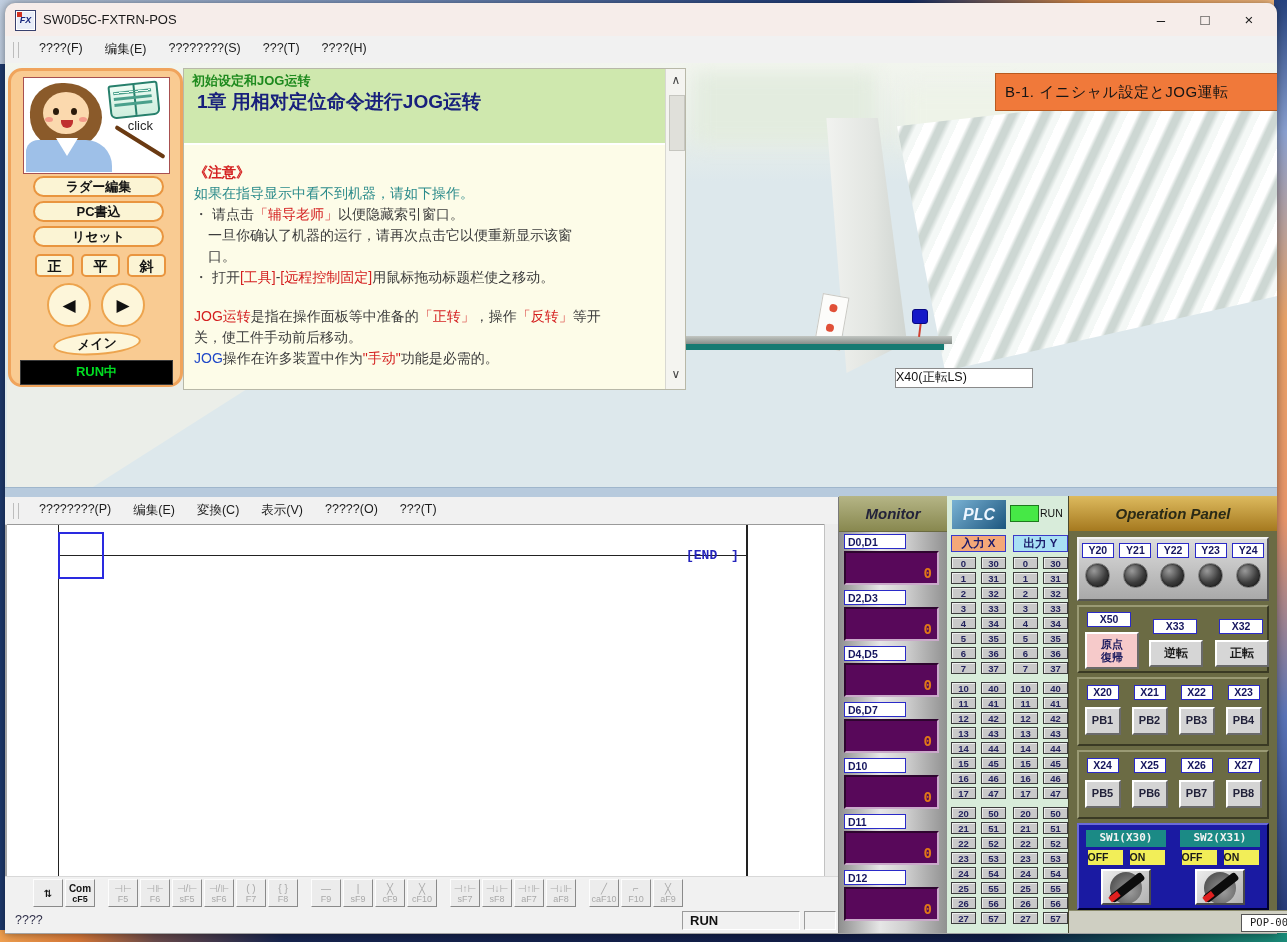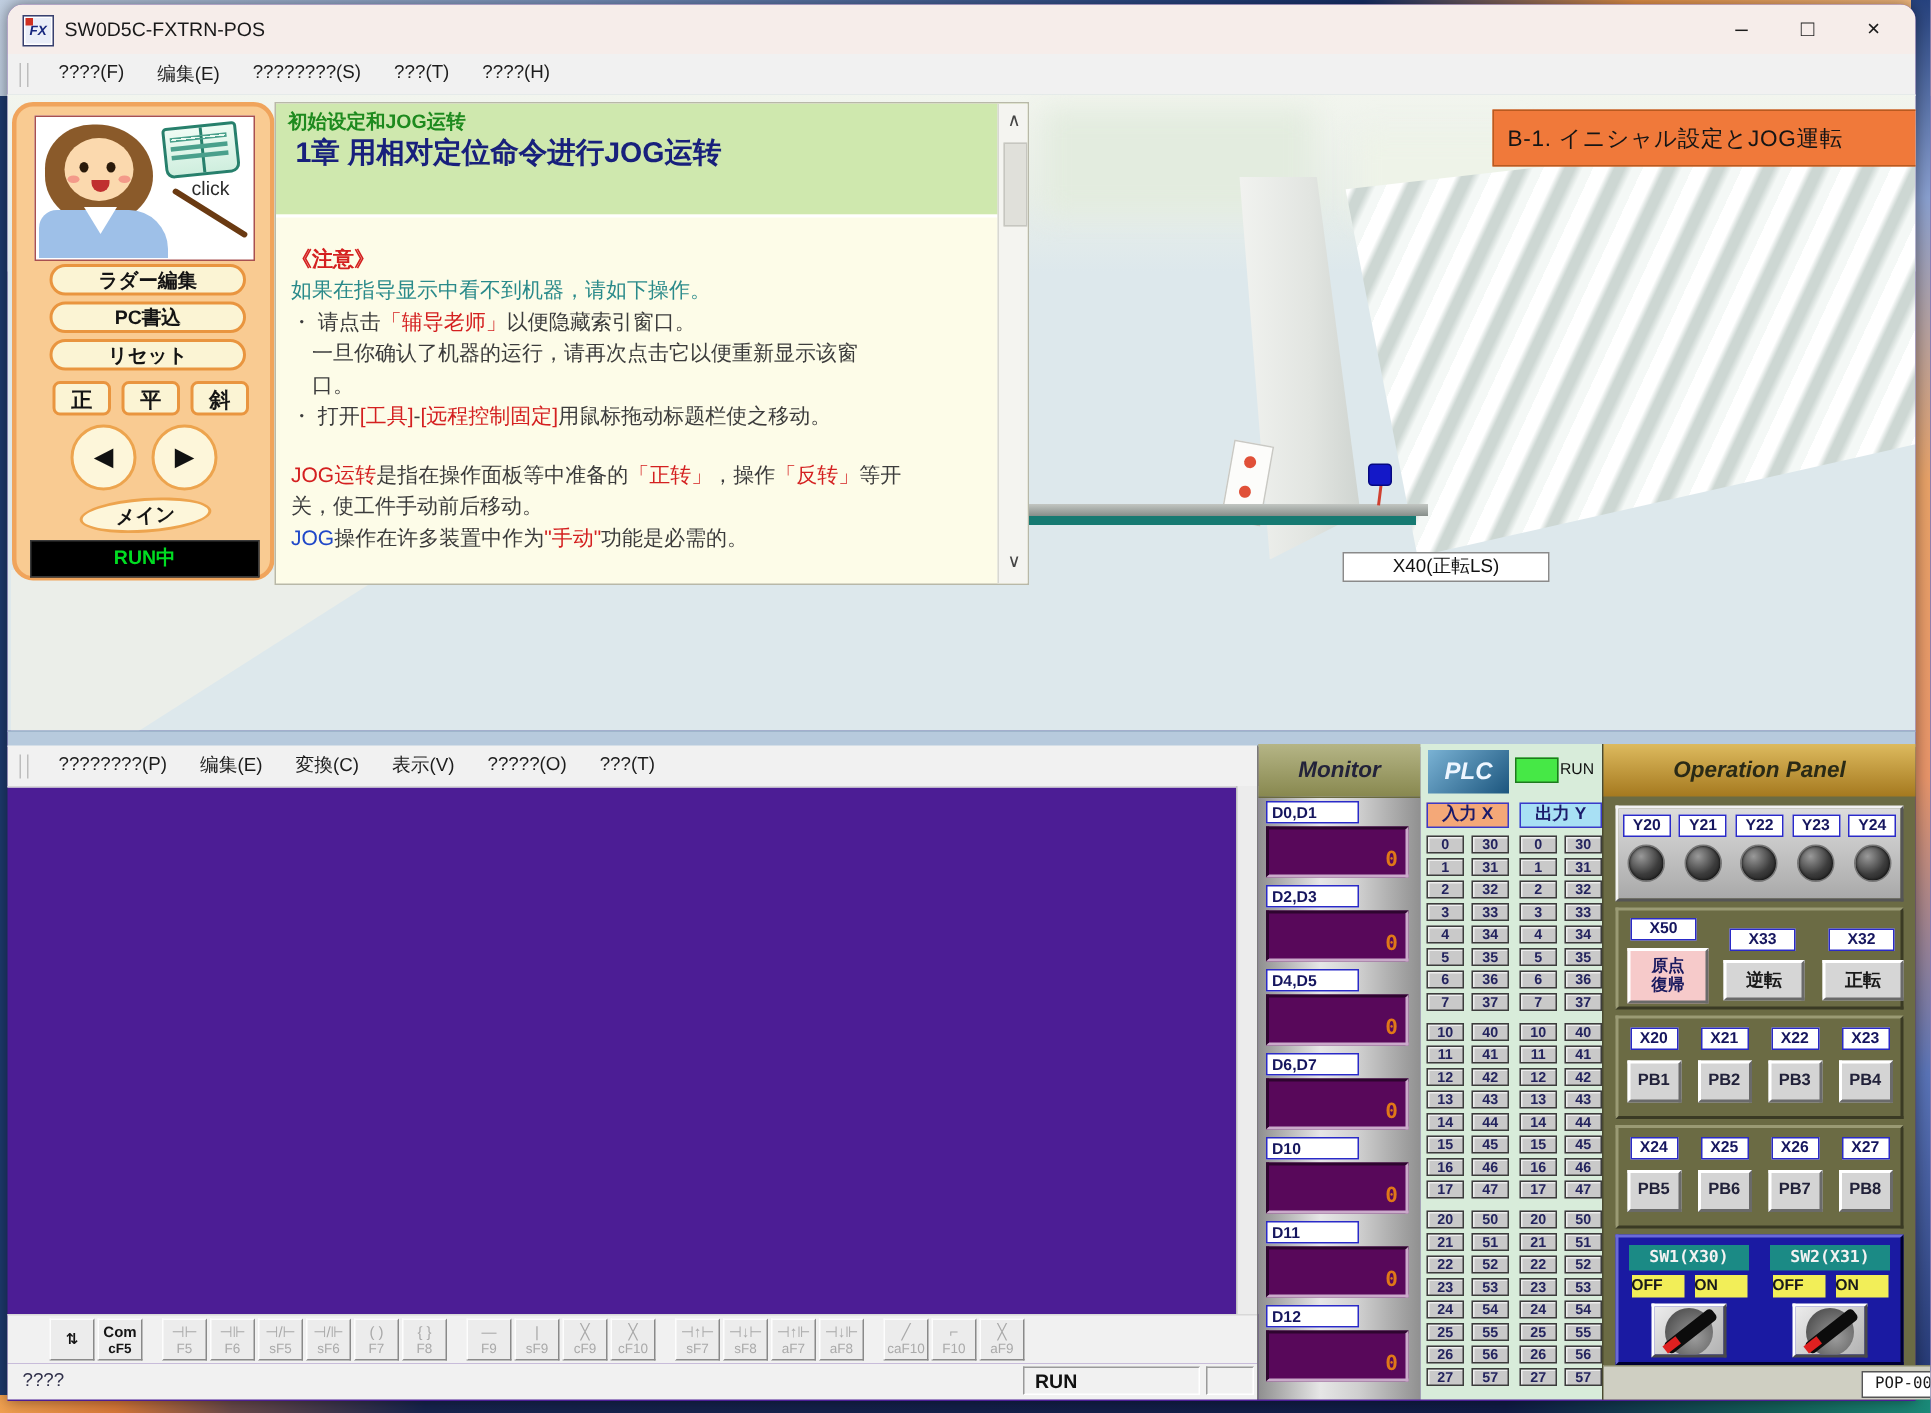--- a/index.html
+++ b/index.html
@@ -7,21 +7,21 @@
     font-family:"Liberation Sans","DejaVu Sans",sans-serif;background:#1e3a6e;}
   .abs{position:absolute;}
   
   #wp-top{left:0;top:0;width:100%;height:64px;
     background:linear-gradient(100deg,#c2d0e2 0%,#7a94c0 30%,#2c4a86 58%,#16306a 70%,#e8944a 84%,#f6c088 100%);}
   #wp-right{right:0;top:0;width:13px;height:100%;
     background:linear-gradient(180deg,#26427e 0%,#8aa0d0 14%,#e8a268 34%,#e8956a 55%,#5a74b8 76%,#20336e 100%);}
   #wp-bottom{left:0;bottom:0;width:100%;height:12px;
     background:linear-gradient(90deg,#f0a050 0%,#d87838 6%,#6a4a4a 12%,#16244e 22%,#101c46 78%,#14605a 92%,#1a8a78 100%);}
   
-  #win{left:5px;top:3px;width:1272px;height:931px;background:#4c1d95;
+  #win{left:5px;top:3px;width:1272px;height:931px;background:#a3a3a3;
     border-radius:10px 10px 0 0;box-shadow:0 0 10px rgba(0,0,0,.45);}
   #titlebar{left:0;top:0;width:1272px;height:33px;background:#f6edea;border-radius:10px 10px 0 0;}
   #app-icon{left:10px;top:7px;width:19px;height:19px;background:#e9edf8;border:1px solid #38406e;
     font-size:9px;font-weight:bold;font-style:italic;color:#16267e;text-align:center;line-height:18px;
     box-shadow:inset 0 0 0 1px #fff;}
   #app-icon::before{content:"";position:absolute;left:1px;top:1px;width:5px;height:5px;background:#d03020;}
   #title-text{left:38px;top:9px;font-size:13px;color:#191919;}
   #win-controls{right:6px;top:0;height:33px;display:flex;}
   .win-ctl{width:44px;height:33px;display:flex;align-items:center;justify-content:center;
     font-size:15px;color:#1c1c1c;}
@@ -44,21 +44,21 @@
   #machine-col{left:790px;top:55px;width:112px;height:255px;
     clip-path:polygon(28% 0,74% 0,100% 88%,46% 100%);
     background:linear-gradient(90deg,#fbfbf9,#e2e5e1 70%,#cfd4d0);}
   #machine-badge{left:813px;top:232px;width:25px;height:52px;background:#fcfcfa;border:1px solid #c9c9c4;transform:rotate(10deg);}
   .red-dot{position:absolute;left:8px;width:8px;height:8px;border-radius:50%;background:#e05038;}
   #conveyor-top{left:395px;top:273px;width:552px;height:8px;background:linear-gradient(180deg,#c2c6c2,#868e8a);}
   #conveyor-belt{left:395px;top:281px;width:544px;height:6px;background:#167a72;}
   #sensor-stick{left:914px;top:258px;width:2px;height:16px;background:#d04030;transform:rotate(7deg);}
   #sensor-dog{left:907px;top:246px;width:14px;height:13px;background:#1418c8;border:1px solid #060880;border-radius:3px;}
   #sensor-label{left:890px;top:305px;width:136px;height:18px;background:#fff;border:1px solid #8a8a8a;
-    font-size:12.5px;color:#111;text-align:center;line-height:17px;white-space:nowrap;}
+    font-size:12.5px;color:#111;text-align:left;line-height:17px;white-space:nowrap;}
   #stage-label{left:990px;top:10px;width:279px;height:36px;background:#f0793a;border:1px solid #b85a20;
     display:flex;align-items:center;padding-left:9px;font-size:15px;color:#151515;letter-spacing:.5px;white-space:nowrap;overflow:hidden;}
   
   #trainer{left:3px;top:5px;width:175px;height:319px;background:#f9cb92;
     border:3px solid #f0a45c;border-radius:14px;box-sizing:border-box;}
   #tr-pic{left:12px;top:6px;width:145px;height:95px;background:#fff;border:1px solid #a85050;overflow:hidden;}
   #tr-hair{left:6px;top:5px;width:72px;height:66px;background:#8a5a2a;border-radius:46% 54% 50% 50%;}
   #tr-face{left:19px;top:14px;width:46px;height:42px;background:#fbd9ae;border-radius:50%;}
   .tr-eye{position:absolute;top:16px;width:6px;height:7px;background:#2a1a0a;border-radius:50%;}
   #tr-mouth{left:18px;top:28px;width:12px;height:8px;background:#c03030;border-radius:0 0 10px 10px;}
@@ -318,20 +318,28 @@
       <div class="grip"></div>
       <div id="menu-ladder" style="display:flex;">
           <div class="menu-item">????????(P)</div>
           <div class="menu-item">编集(E)</div>
           <div class="menu-item">変換(C)</div>
           <div class="menu-item">表示(V)</div>
           <div class="menu-item">?????(O)</div>
           <div class="menu-item">???(T)</div>
         </div>
     </div>
+    <div class="abs" id="lad-canvas">
+      <div class="abs" id="rail-left"></div>
+      <div class="abs" id="rung"></div>
+      <div class="abs" id="rail-right"></div>
+      <div class="abs" id="cursor-box"></div>
+      <div class="end-txt" id="end-open">[END</div>
+      <div class="end-txt" id="end-close">]</div>
+    </div>
     <div class="abs" id="lad-scroll"></div>
     <div class="abs" id="lad-toolbar">
         <div class="tb-group">
           <div class="tb-btn on">
             <div class="tb-glyph">⇅</div>
           </div>
           <div class="tb-btn on">
             <div class="tb-glyph">Com</div>
             <div class="tb-label">cF5</div>
           </div>

